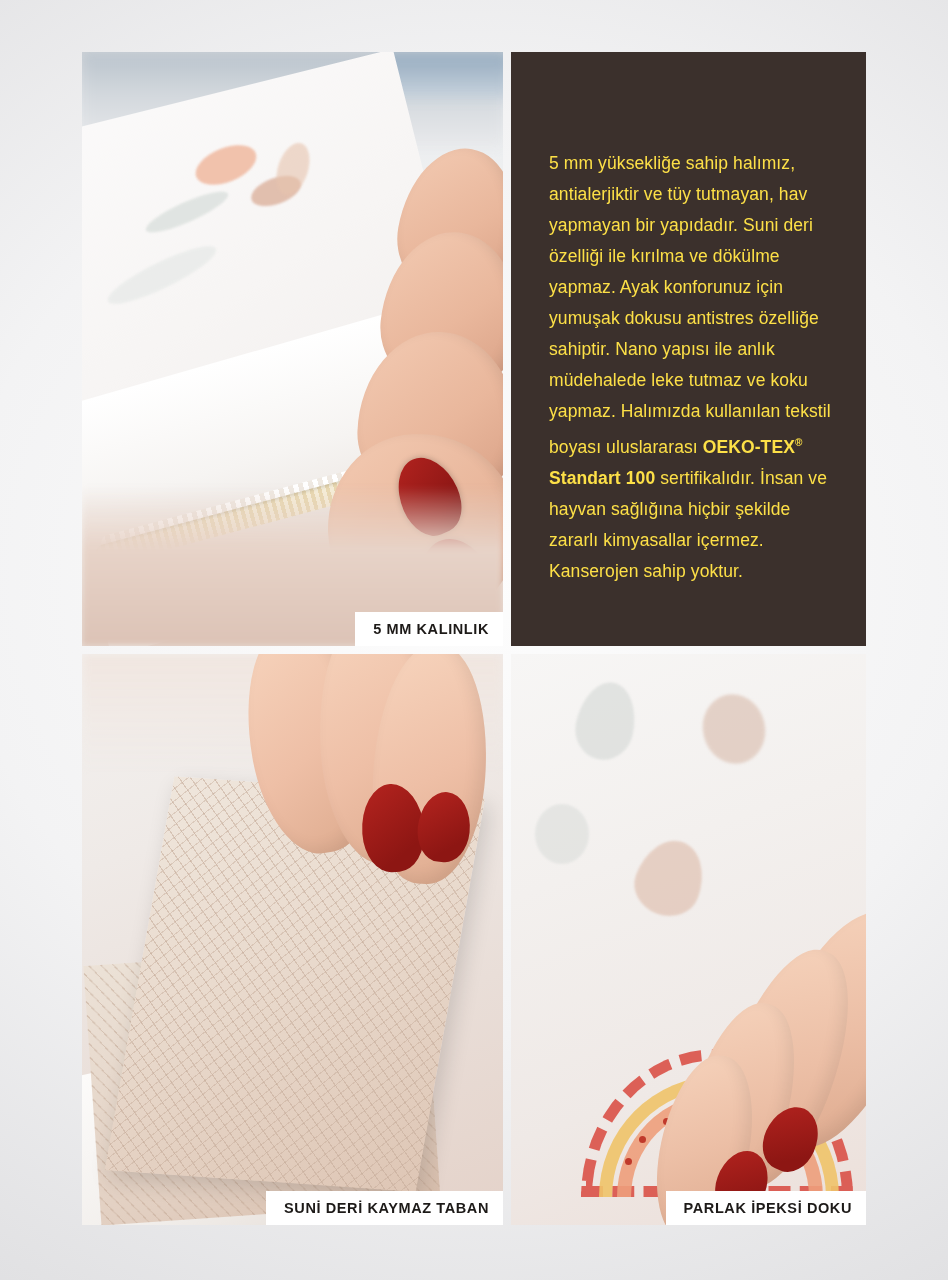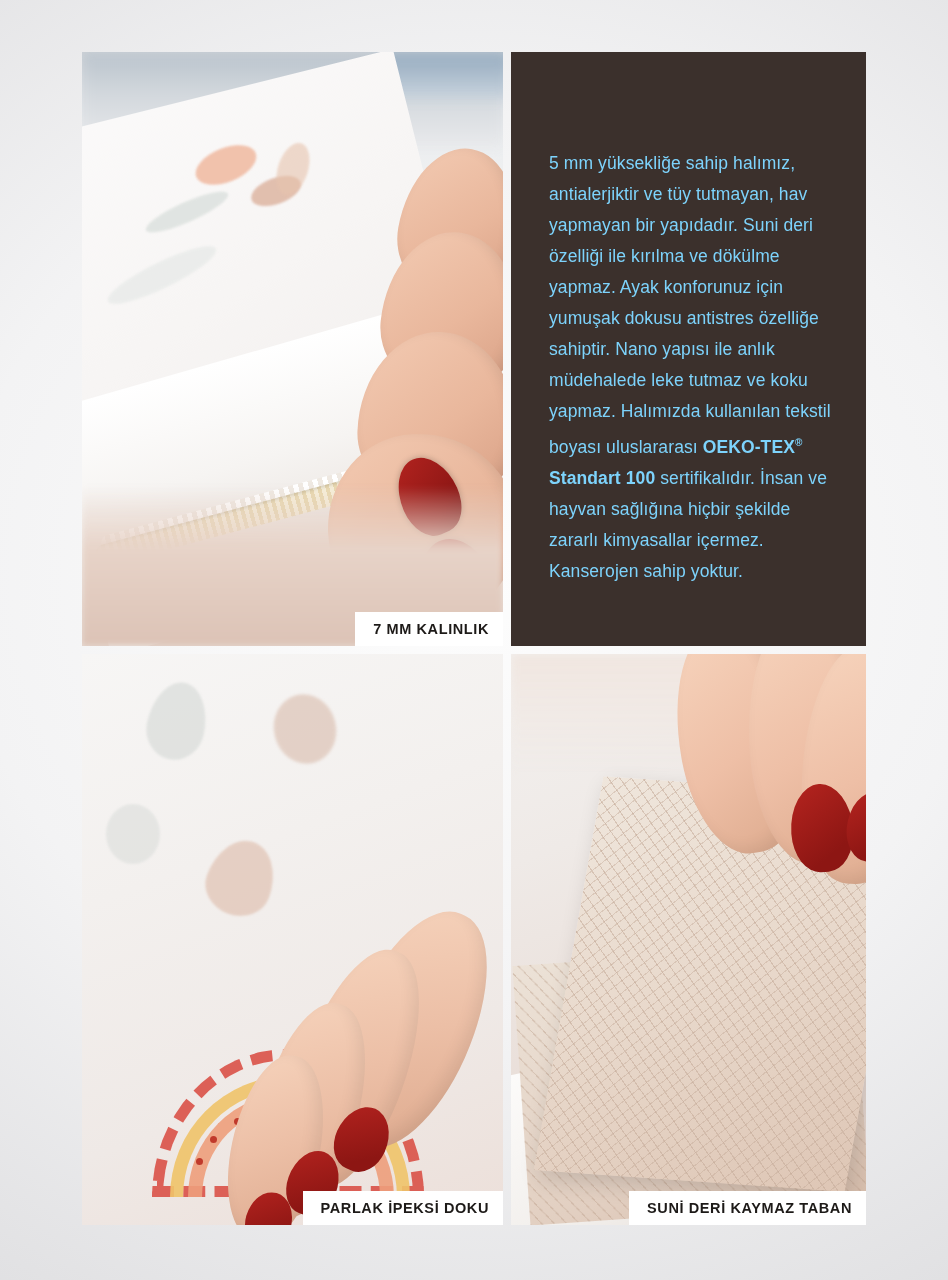--- a/index.html
+++ b/index.html
@@ -142,21 +142,21 @@
   .p1-bottom {
     position: absolute;
     left: 0; bottom: 0; right: 0; height: 160px;
     background: linear-gradient(180deg, rgba(232,214,205,0) 0%, #e7d3c8 40%, #dcc3b6 100%);
     filter: blur(3px);
   }
 
   
   .textpanel {
     background: #3b302c;
-    color: #7dd3fc;
+    color: #fde047;
     padding: 16px;
   }
   .textpanel .body {
     position: absolute;
     left: 38px;
     right: 24px;
     top: 96px;
     font-size: 17.5px;
     line-height: 31px;
     letter-spacing: .1px;
@@ -286,74 +286,74 @@
       <div class="p1-edge"></div>
       <div class="p1-weave2"></div>
       <div class="p1-weave"></div>
       <div class="finger f1"></div>
       <div class="finger f2"></div>
       <div class="finger f3"></div>
       <div class="finger f4"></div>
       <div class="nail n1"></div>
       <div class="nail n2"></div>
       <div class="p1-bottom"></div>
-      <div class="caption">7 MM KALINLIK</div>
+      <div class="caption">5 MM KALINLIK</div>
     </div>
 
     <div class="cell textpanel">
       <div class="body">
         <span>5 mm yüksekliğe sahip halımız, antialerjiktir ve tüy tutmayan, hav yapmayan bir yapıdadır. Suni deri özelliği ile kırılma ve dökülme yapmaz. Ayak konforunuz için yumuşak dokusu antistres özelliğe sahiptir. Nano yapısı ile anlık müdehalede leke tutmaz ve koku yapmaz. Halımızda kullanılan tekstil boyası uluslararası </span><span class="bold">OEKO-TEX</span><span class="sup bold">®</span><span class="bold"> Standart 100</span><span> sertifikalıdır. İnsan ve hayvan sağlığına hiçbir şekilde zararlı kimyasallar içermez.</span><br>
         <span>Kanserojen sahip yoktur.</span>
       </div>
-    </div>
-
-    <div class="cell photo3">
-      <div class="p3-h1"></div>
-      <div class="p3-h2"></div>
-      <div class="p3-h3"></div>
-      <div class="p3-h4"></div>
-
-      <div class="p3-rainbow">
-        <div class="arc arc1"></div>
-        <div class="arc arc2"></div>
-        <div class="arc arc3"></div>
-        <div class="dots">
-          <div class="dot" style="left:4px;  bottom:26px;"></div>
-          <div class="dot" style="left:18px; bottom:48px;"></div>
-          <div class="dot" style="left:42px; bottom:66px;"></div>
-          <div class="dot" style="left:74px; bottom:76px;"></div>
-          <div class="dot" style="left:106px;bottom:70px;"></div>
-          <div class="dot" style="left:134px;bottom:52px;"></div>
-          <div class="dot" style="left:152px;bottom:28px;"></div>
-        </div>
-      </div>
-
-      <div class="p3-hand">
-        <div class="p3-f p3f1"></div>
-        <div class="p3-f p3f2"></div>
-        <div class="p3-f p3f3"></div>
-        <div class="p3-f p3f4"></div>
-        <div class="p3-n p3n1"></div>
-        <div class="p3-n p3n2"></div>
-        <div class="p3-n p3n3"></div>
-      </div>
-
-      <div class="caption">PARLAK İPEKSİ  DOKU</div>
     </div>
 
     <div class="cell photo4">
       <div class="p4-topblur"></div>
       <div class="p4-pink"></div>
       <div class="p4-white"></div>
       <div class="p4-flap2"></div>
       <div class="p4-flap"></div>
       <div class="p4-hand">
         <div class="p4-f p4f1"></div>
         <div class="p4-f p4f2"></div>
         <div class="p4-f p4f3"></div>
         <div class="p4-n p4n1"></div>
         <div class="p4-n p4n2"></div>
       </div>
       <div class="caption">SUNİ DERİ KAYMAZ TABAN</div>
     </div>
 
+    <div class="cell photo3">
+      <div class="p3-h1"></div>
+      <div class="p3-h2"></div>
+      <div class="p3-h3"></div>
+      <div class="p3-h4"></div>
+
+      <div class="p3-rainbow">
+        <div class="arc arc1"></div>
+        <div class="arc arc2"></div>
+        <div class="arc arc3"></div>
+        <div class="dots">
+          <div class="dot" style="left:4px;  bottom:26px;"></div>
+          <div class="dot" style="left:18px; bottom:48px;"></div>
+          <div class="dot" style="left:42px; bottom:66px;"></div>
+          <div class="dot" style="left:74px; bottom:76px;"></div>
+          <div class="dot" style="left:106px;bottom:70px;"></div>
+          <div class="dot" style="left:134px;bottom:52px;"></div>
+          <div class="dot" style="left:152px;bottom:28px;"></div>
+        </div>
+      </div>
+
+      <div class="p3-hand">
+        <div class="p3-f p3f1"></div>
+        <div class="p3-f p3f2"></div>
+        <div class="p3-f p3f3"></div>
+        <div class="p3-f p3f4"></div>
+        <div class="p3-n p3n1"></div>
+        <div class="p3-n p3n2"></div>
+        <div class="p3-n p3n3"></div>
+      </div>
+
+      <div class="caption">PARLAK İPEKSİ  DOKU</div>
+    </div>
+
   </div>
 </div>
 
 </body></html>

